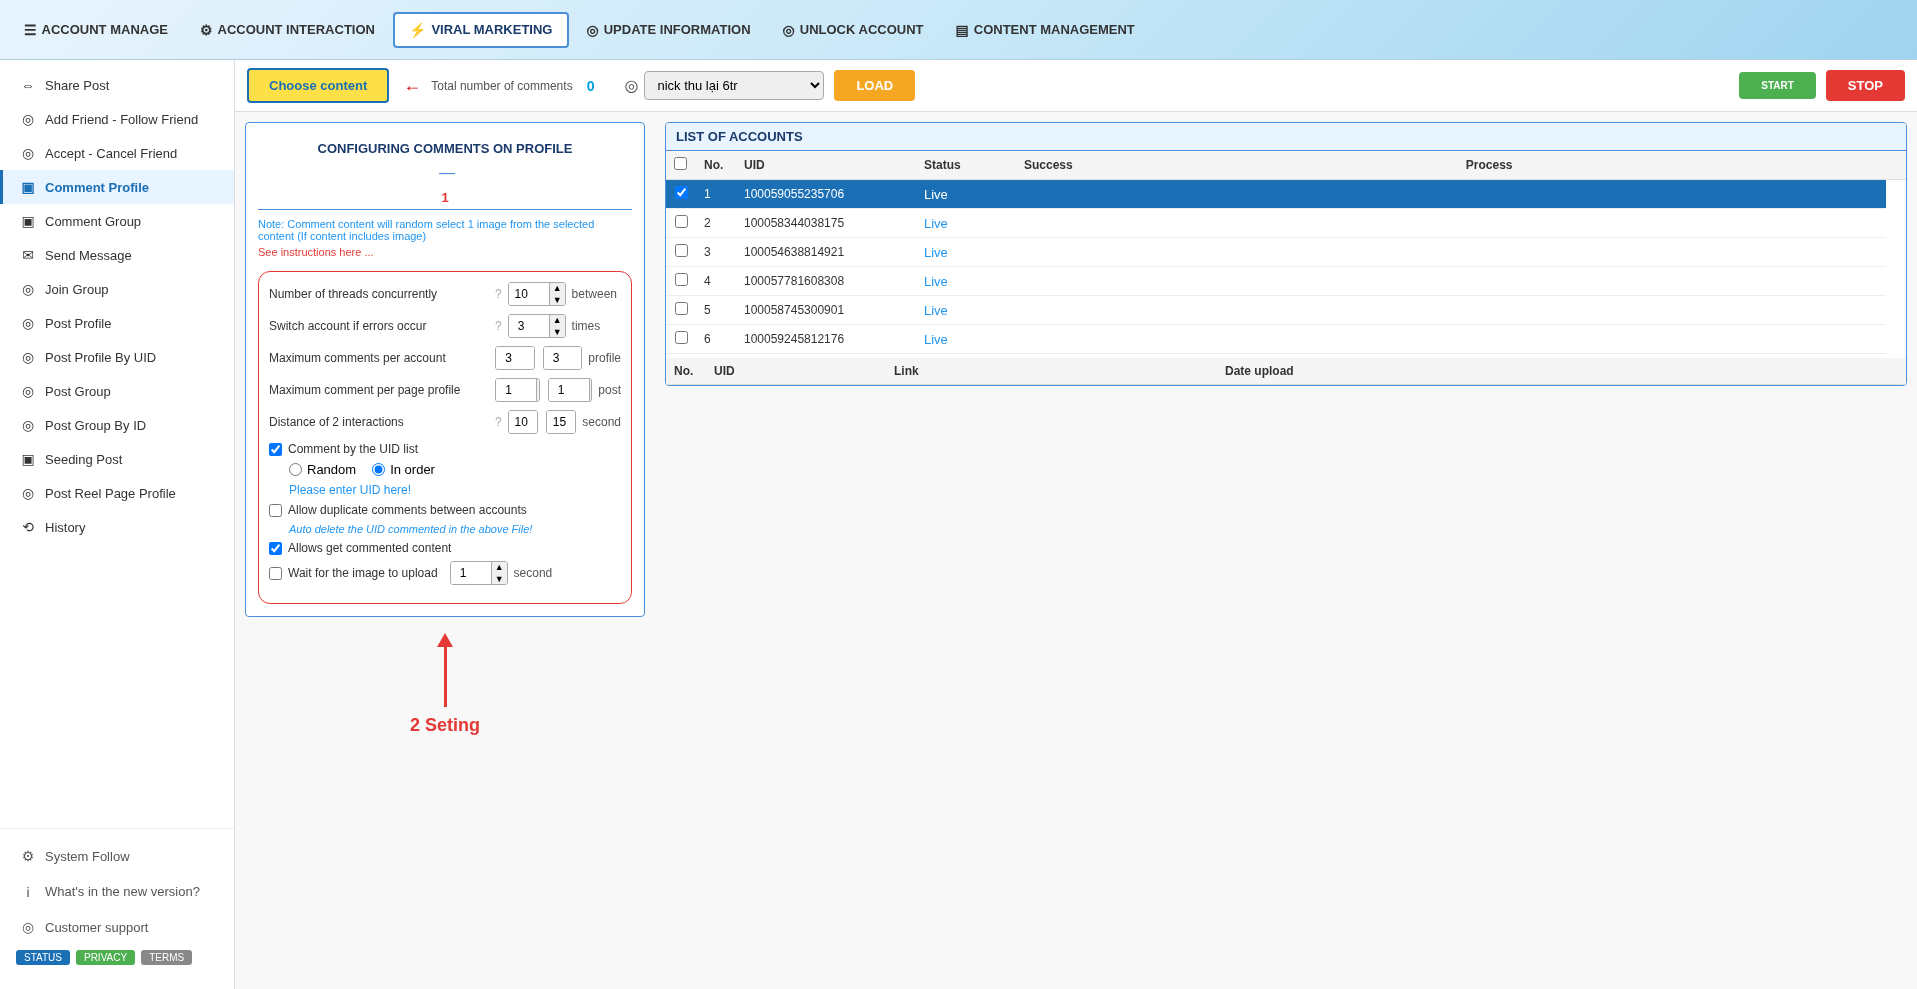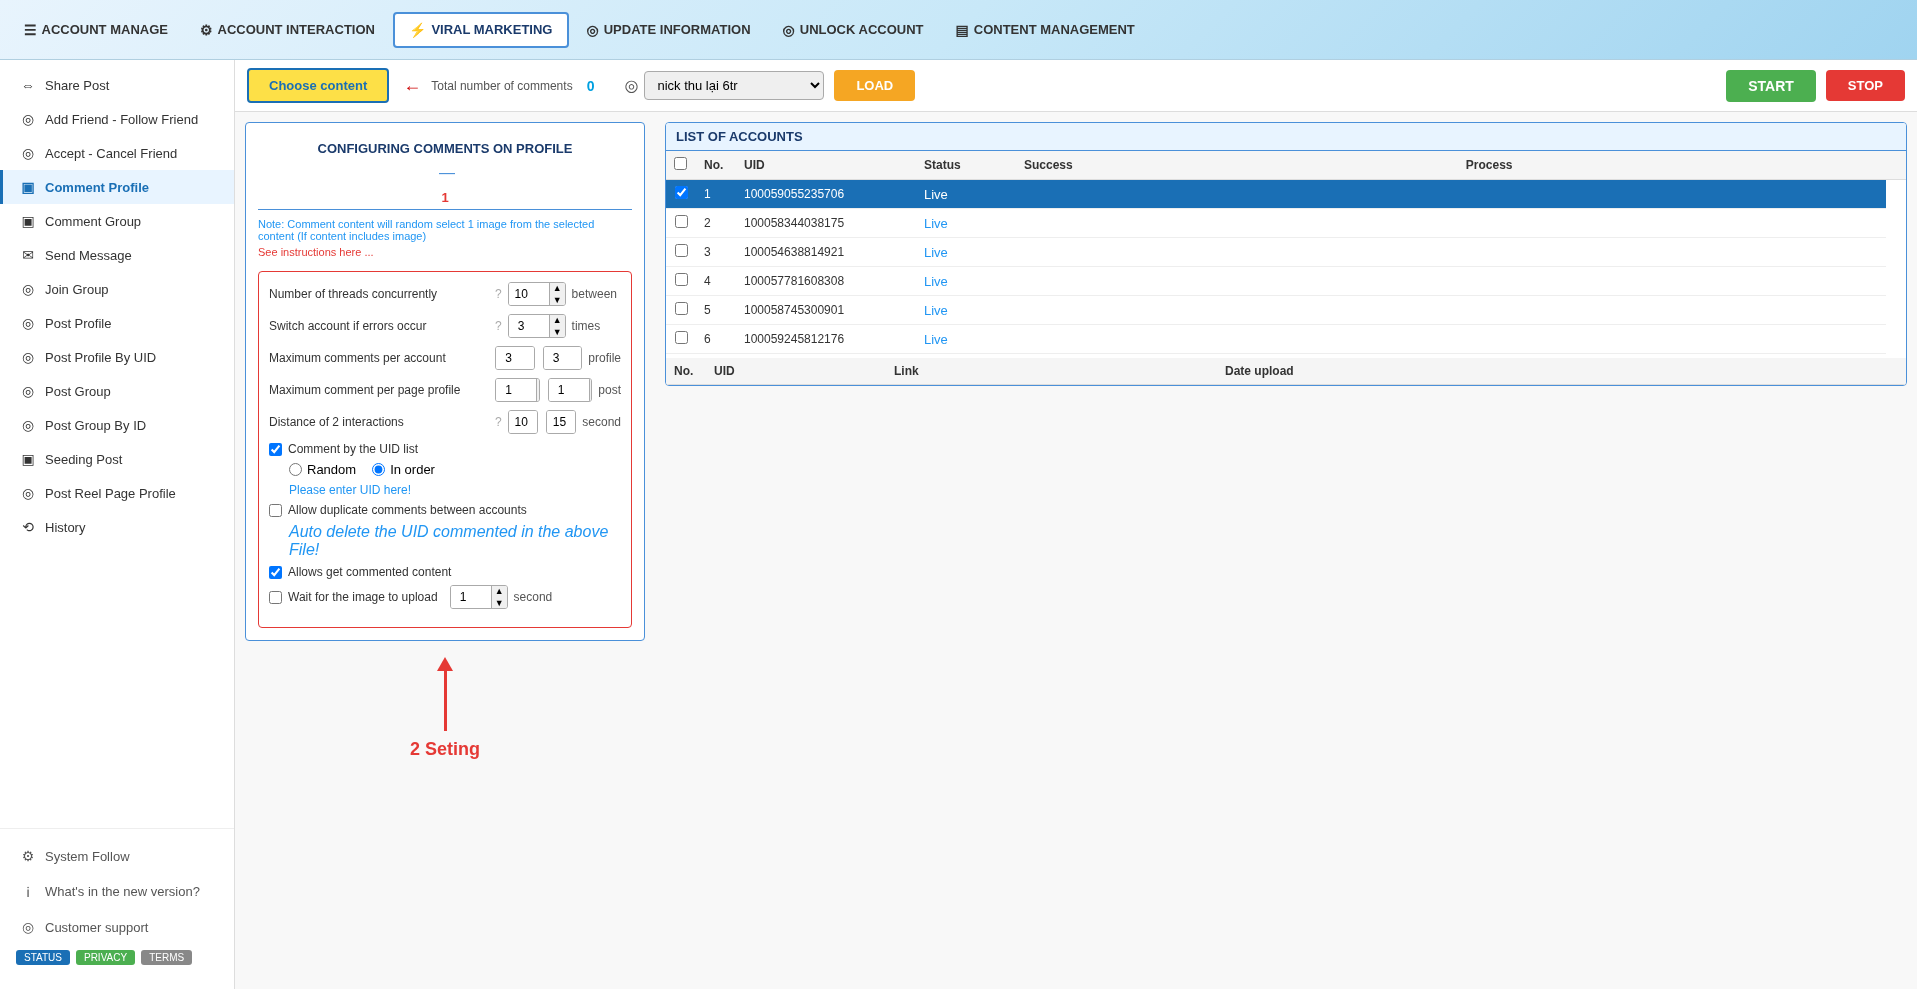--- a/index.html
+++ b/index.html
@@ -36,21 +36,21 @@
     .content-area { flex: 1; display: flex; flex-direction: column; overflow: hidden; }
 
     
     .toolbar { display: flex; align-items: center; gap: 10px; padding: 8px 12px; background: white; border-bottom: 1px solid #ddd; }
     .btn-choose { background: #fde047; border: 2px solid #1a6fb5; color: #1a6fb5; font-weight: bold; padding: 8px 20px; border-radius: 4px; cursor: pointer; font-size: 13px; }
     .total-label { color: #555; font-size: 12px; }
     .total-count { color: #00a0e0; font-weight: bold; font-size: 14px; margin-left: 4px; }
     .nick-select-wrap { display: flex; align-items: center; gap: 6px; margin-left: 20px; }
     .nick-select { border: 1px solid #aaa; border-radius: 4px; padding: 5px 8px; font-size: 13px; min-width: 180px; }
     .btn-load { background: #f5a623; color: white; border: none; padding: 8px 22px; border-radius: 4px; cursor: pointer; font-weight: bold; font-size: 13px; }
-    .btn-start { background: #4caf50; color: white; border: none; padding: 8px 22px; border-radius: 4px; cursor: pointer; font-weight: bold; font-size: 14px; margin-left: auto; }
+    .btn-start { background: #4caf50; color: white; border: none; padding: 8px 22px; border-radius: 4px; cursor: pointer; font-weight: bold; font-size: 10px; margin-left: auto; }
     .btn-stop { background: #e53935; color: white; border: none; padding: 8px 22px; border-radius: 4px; cursor: pointer; font-weight: bold; font-size: 13px; }
 
     
     .panels { display: flex; flex: 1; gap: 0; overflow: hidden; }
     .left-panel { width: 420px; min-width: 420px; padding: 10px; overflow-y: auto; background: #f8f8f8; }
     .right-panel { flex: 1; padding: 10px; overflow-y: auto; background: #f8f8f8; }
 
     
     .config-box { border: 1px solid #4a90d9; border-radius: 4px; padding: 12px; background: white; position: relative; }
     .config-section-header { display: flex; align-items: center; gap: 8px; padding: 6px 0 4px 0; border-bottom: 1px solid #4a90d9; margin-bottom: 8px; flex-direction: column; }
@@ -64,22 +64,22 @@
     .spin-input input { width: 40px; border: none; text-align: center; font-size: 12px; height: 100%; outline: none; }
     .spin-btns { display: flex; flex-direction: column; }
     .spin-btn { background: #f0f0f0; border: none; border-left: 1px solid #aaa; cursor: pointer; font-size: 9px; line-height: 11px; padding: 0 3px; height: 12px; }
     .config-unit { color: #555; font-size: 12px; }
     .checkbox-row { display: flex; align-items: center; gap: 6px; margin-bottom: 6px; }
     .checkbox-row input[type=checkbox] { cursor: pointer; }
     .checkbox-label { color: #333; font-size: 12px; }
     .radio-row { display: flex; align-items: center; gap: 16px; margin-bottom: 6px; margin-left: 20px; }
     .radio-item { display: flex; align-items: center; gap: 5px; cursor: pointer; font-size: 12px; }
     .uid-link { color: #2196f3; font-size: 12px; cursor: pointer; margin-left: 20px; margin-bottom: 6px; display: block; }
-    .auto-delete-text { color: #2196f3; font-size: 16px; margin-left: 20px; margin-bottom: 6px; font-style: italic; }
-    .config-inner-border { border: 1px solid #e53935; border-radius: 4px; padding: 10px; margin-top: 13px; }
+    .auto-delete-text { color: #2196f3; font-size: 11px; margin-left: 20px; margin-bottom: 6px; font-style: italic; }
+    .config-inner-border { border: 1px solid #e53935; border-radius: 12px; padding: 10px; margin-top: 13px; }
     .arrow-up { display: flex; flex-direction: column; align-items: center; color: #e53935; margin-top: 16px; }
     .arrow-up-line { width: 3px; height: 60px; background: #e53935; }
     .arrow-up-head { width: 0; height: 0; border-left: 8px solid transparent; border-right: 8px solid transparent; border-bottom: 14px solid #e53935; margin-bottom: 0; }
 
     
     .accounts-box { border: 1px solid #4a90d9; border-radius: 4px; background: white; overflow: hidden; }
     .accounts-header { background: #e8f4ff; padding: 6px 10px; font-weight: bold; color: #1a3a6b; border-bottom: 1px solid #4a90d9; font-size: 13px; }
     .accounts-table { width: 100%; border-collapse: collapse; }
     .accounts-table th { background: #f5f5f5; border-bottom: 1px solid #ddd; padding: 6px 8px; text-align: left; font-size: 12px; color: #333; font-weight: 600; }
     .accounts-table td { border-bottom: 1px solid #eee; padding: 6px 8px; font-size: 12px; color: #333; }

